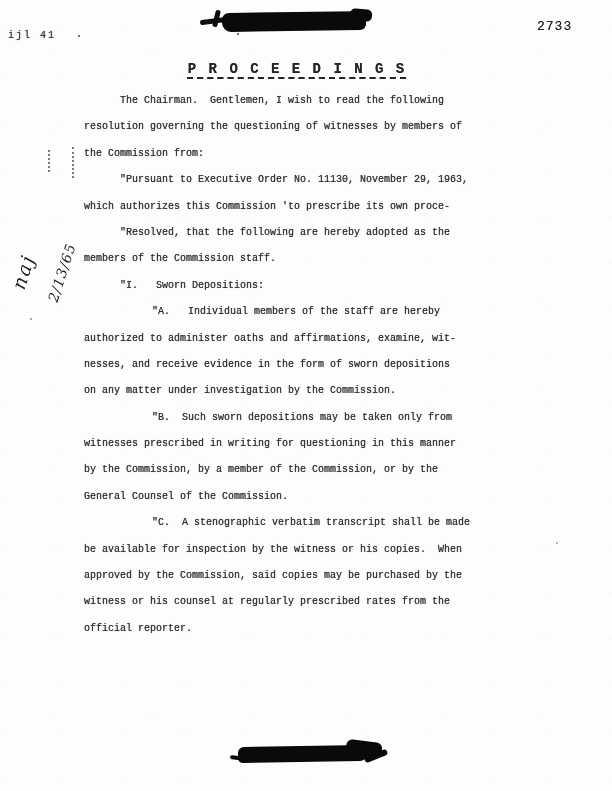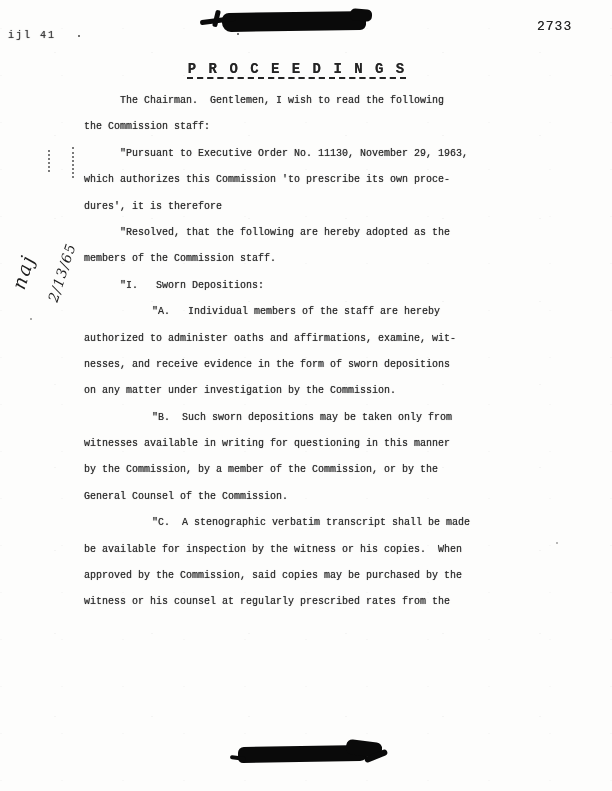--- a/index.html
+++ b/index.html
@@ -101,39 +101,40 @@
   <div class="margin-tick" style="left:48px;top:150px;height:22px;"></div>
   <div class="margin-tick" style="left:72px;top:147px;height:31px;"></div>
 
   <div class="marginalia">
     <span class="hand-initials">naj</span>
     <span class="hand-date">2/13/65</span>
   </div>
 
   <div class="body-text">
     <div class="tline ind1">The Chairman.  Gentlemen, I wish to read the following</div>
-    <div class="tline">the Commission staff:</div>
+    <div class="tline">resolution governing the questioning of witnesses by members of</div>
+    <div class="tline">the Commission from:</div>
     <div class="tline ind1">"Pursuant to Executive Order No. 11130, November 29, 1963,</div>
     <div class="tline">which authorizes this Commission 'to prescribe its own proce-</div>
-    <div class="tline">dures', it is therefore</div>
     <div class="tline ind1">"Resolved, that the following are hereby adopted as the</div>
     <div class="tline">members of the Commission staff.</div>
     <div class="tline ind1">"I.   Sworn Depositions:</div>
     <div class="tline ind2">"A.   Individual members of the staff are hereby</div>
     <div class="tline">authorized to administer oaths and affirmations, examine, wit-</div>
     <div class="tline">nesses, and receive evidence in the form of sworn depositions</div>
     <div class="tline">on any matter under investigation by the Commission.</div>
     <div class="tline ind2">"B.  Such sworn depositions may be taken only from</div>
-    <div class="tline">witnesses available in writing for questioning in this manner</div>
+    <div class="tline">witnesses prescribed in writing for questioning in this manner</div>
     <div class="tline">by the Commission, by a member of the Commission, or by the</div>
     <div class="tline">General Counsel of the Commission.</div>
     <div class="tline ind2">"C.  A stenographic verbatim transcript shall be made</div>
     <div class="tline">be available for inspection by the witness or his copies.  When</div>
     <div class="tline">approved by the Commission, said copies may be purchased by the</div>
     <div class="tline">witness or his counsel at regularly prescribed rates from the</div>
+    <div class="tline">official reporter.</div>
   </div>
 
   <div class="redaction" style="left:228px;top:740px;width:165px;height:32px;">
     <div class="blob" style="left:10px;top:6px;width:130px;height:16px;border-radius:6px 4px 8px 5px;transform:rotate(-1deg);"></div>
     <div class="blob" style="left:118px;top:1px;width:36px;height:15px;border-radius:6px;transform:rotate(7deg);"></div>
     <div class="blob" style="left:136px;top:13px;width:24px;height:6px;border-radius:3px;transform:rotate(-22deg);"></div>
     <div class="blob" style="left:2px;top:16px;width:16px;height:4px;border-radius:2px;transform:rotate(7deg);"></div>
   </div>
 
   <div class="speck" style="left:78px;top:35px;width:2px;height:2px;"></div>

